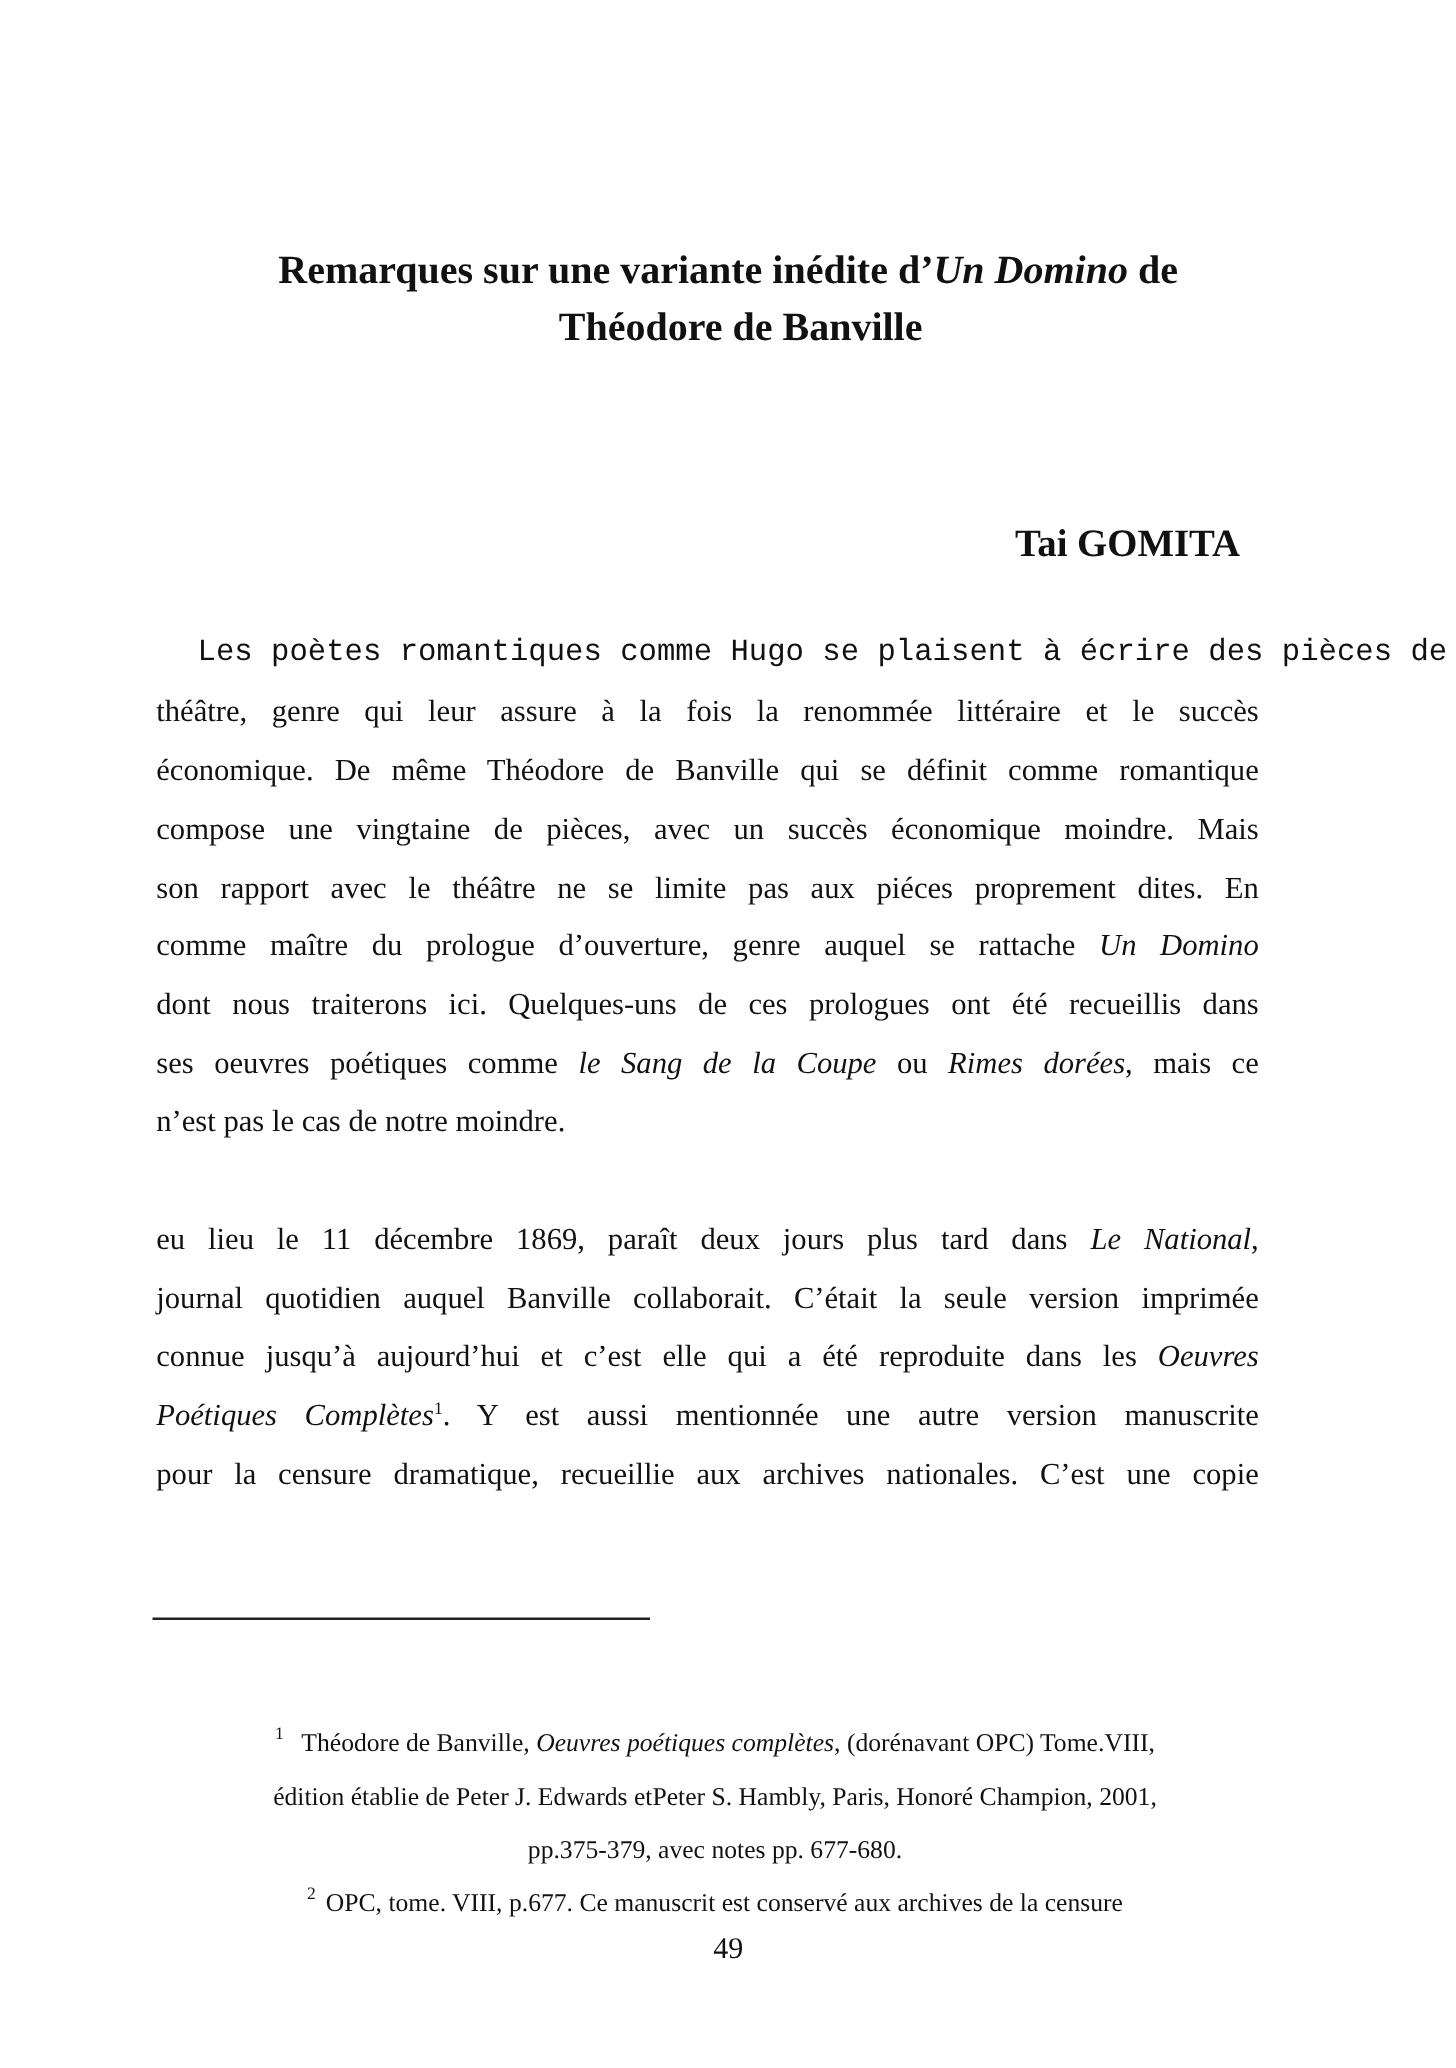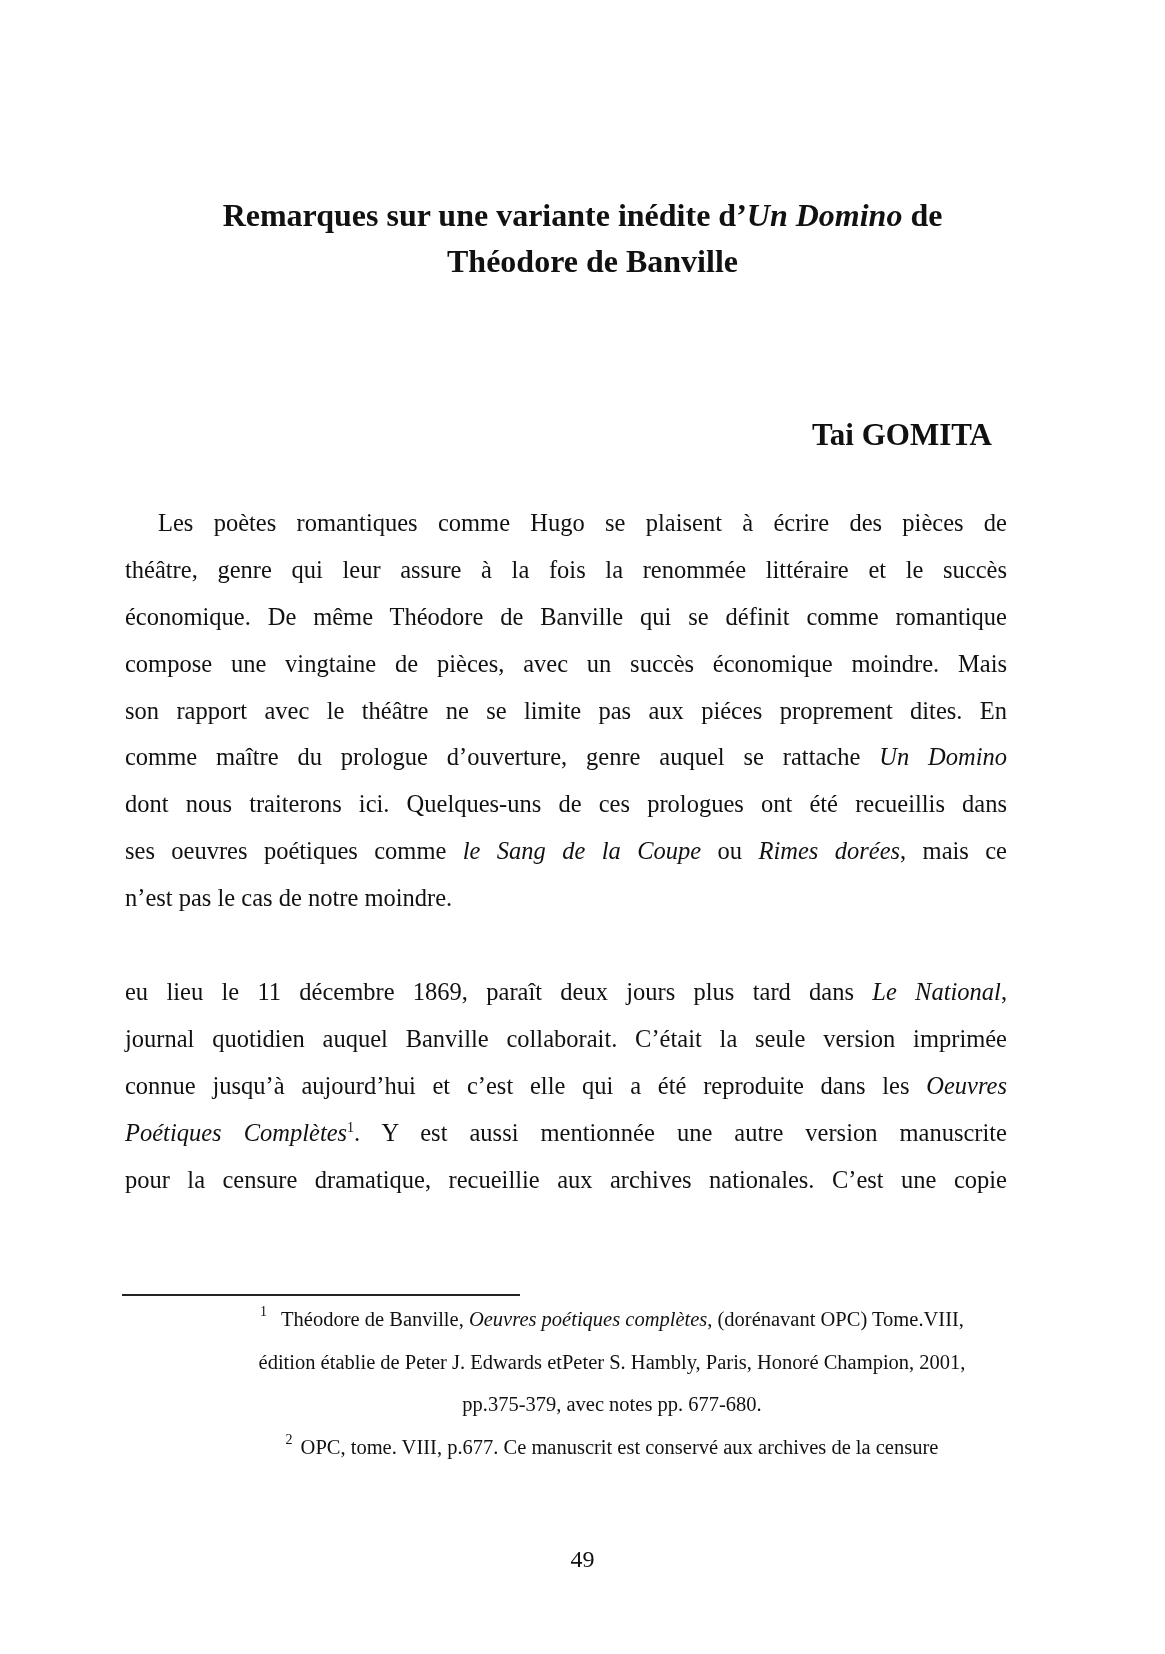--- a/index.html
+++ b/index.html
@@ -6,27 +6,27 @@
   body { width:1165px; height:1654px; background:#ffffff; position:relative; overflow:hidden;
          font-family:"Liberation Serif", "DejaVu Serif", serif; color:#111; }
   .abs { position:absolute;text-align:center; }
   .title { left:0; width:1165px; text-align:center; font-weight:bold; font-size:32px; line-height:44px; }
   .t1 { top:193px; }
   .t2 { top:239px;margin-left:10px; }
   .author { right:173px; top:415px; font-weight:bold; font-size:31px; line-height:40px; }
   .body-text { left:125px; width:882px; font-size:24.5px; line-height:46.9px; text-align:justify; }
   .p1 { top:500px; }
   .p2 { top:969px; }
-  .indent { text-indent:33px; }
+  .indent { text-indent:33px;font-family:Liberation Mono, monospace; }
   .line { display:block; text-align:justify; text-align-last:justify; white-space:nowrap; height:46.9px; }
   .line.last { text-align-last:left; }
   sup { font-size:14px; line-height:0; vertical-align:9px; }
   .rule { left:122px; top:1294px; width:398px; height:2px; background:#222; }
   .fn { left:122px; width:900px; font-size:20.5px; line-height:42.5px; }
-  .fn1 { top:1298px;margin-left:40px; }
+  .fn1 { top:1374px; }
   .fn .fline { display:block; white-space:nowrap; height:42.5px; }
   .fn sup { font-size:14px; vertical-align:10px; }
   .pagenum { left:0; width:1165px; top:1545px; text-align:center; font-size:24px; line-height:28px; }
 </style>
 </head>
 <body>
 
 <div class="abs title t1"><span>Remarques sur une variante inédite d’</span><i>Un Domino</i><span> de</span></div>
 <div class="abs title t2">Théodore de Banville</div>
 

